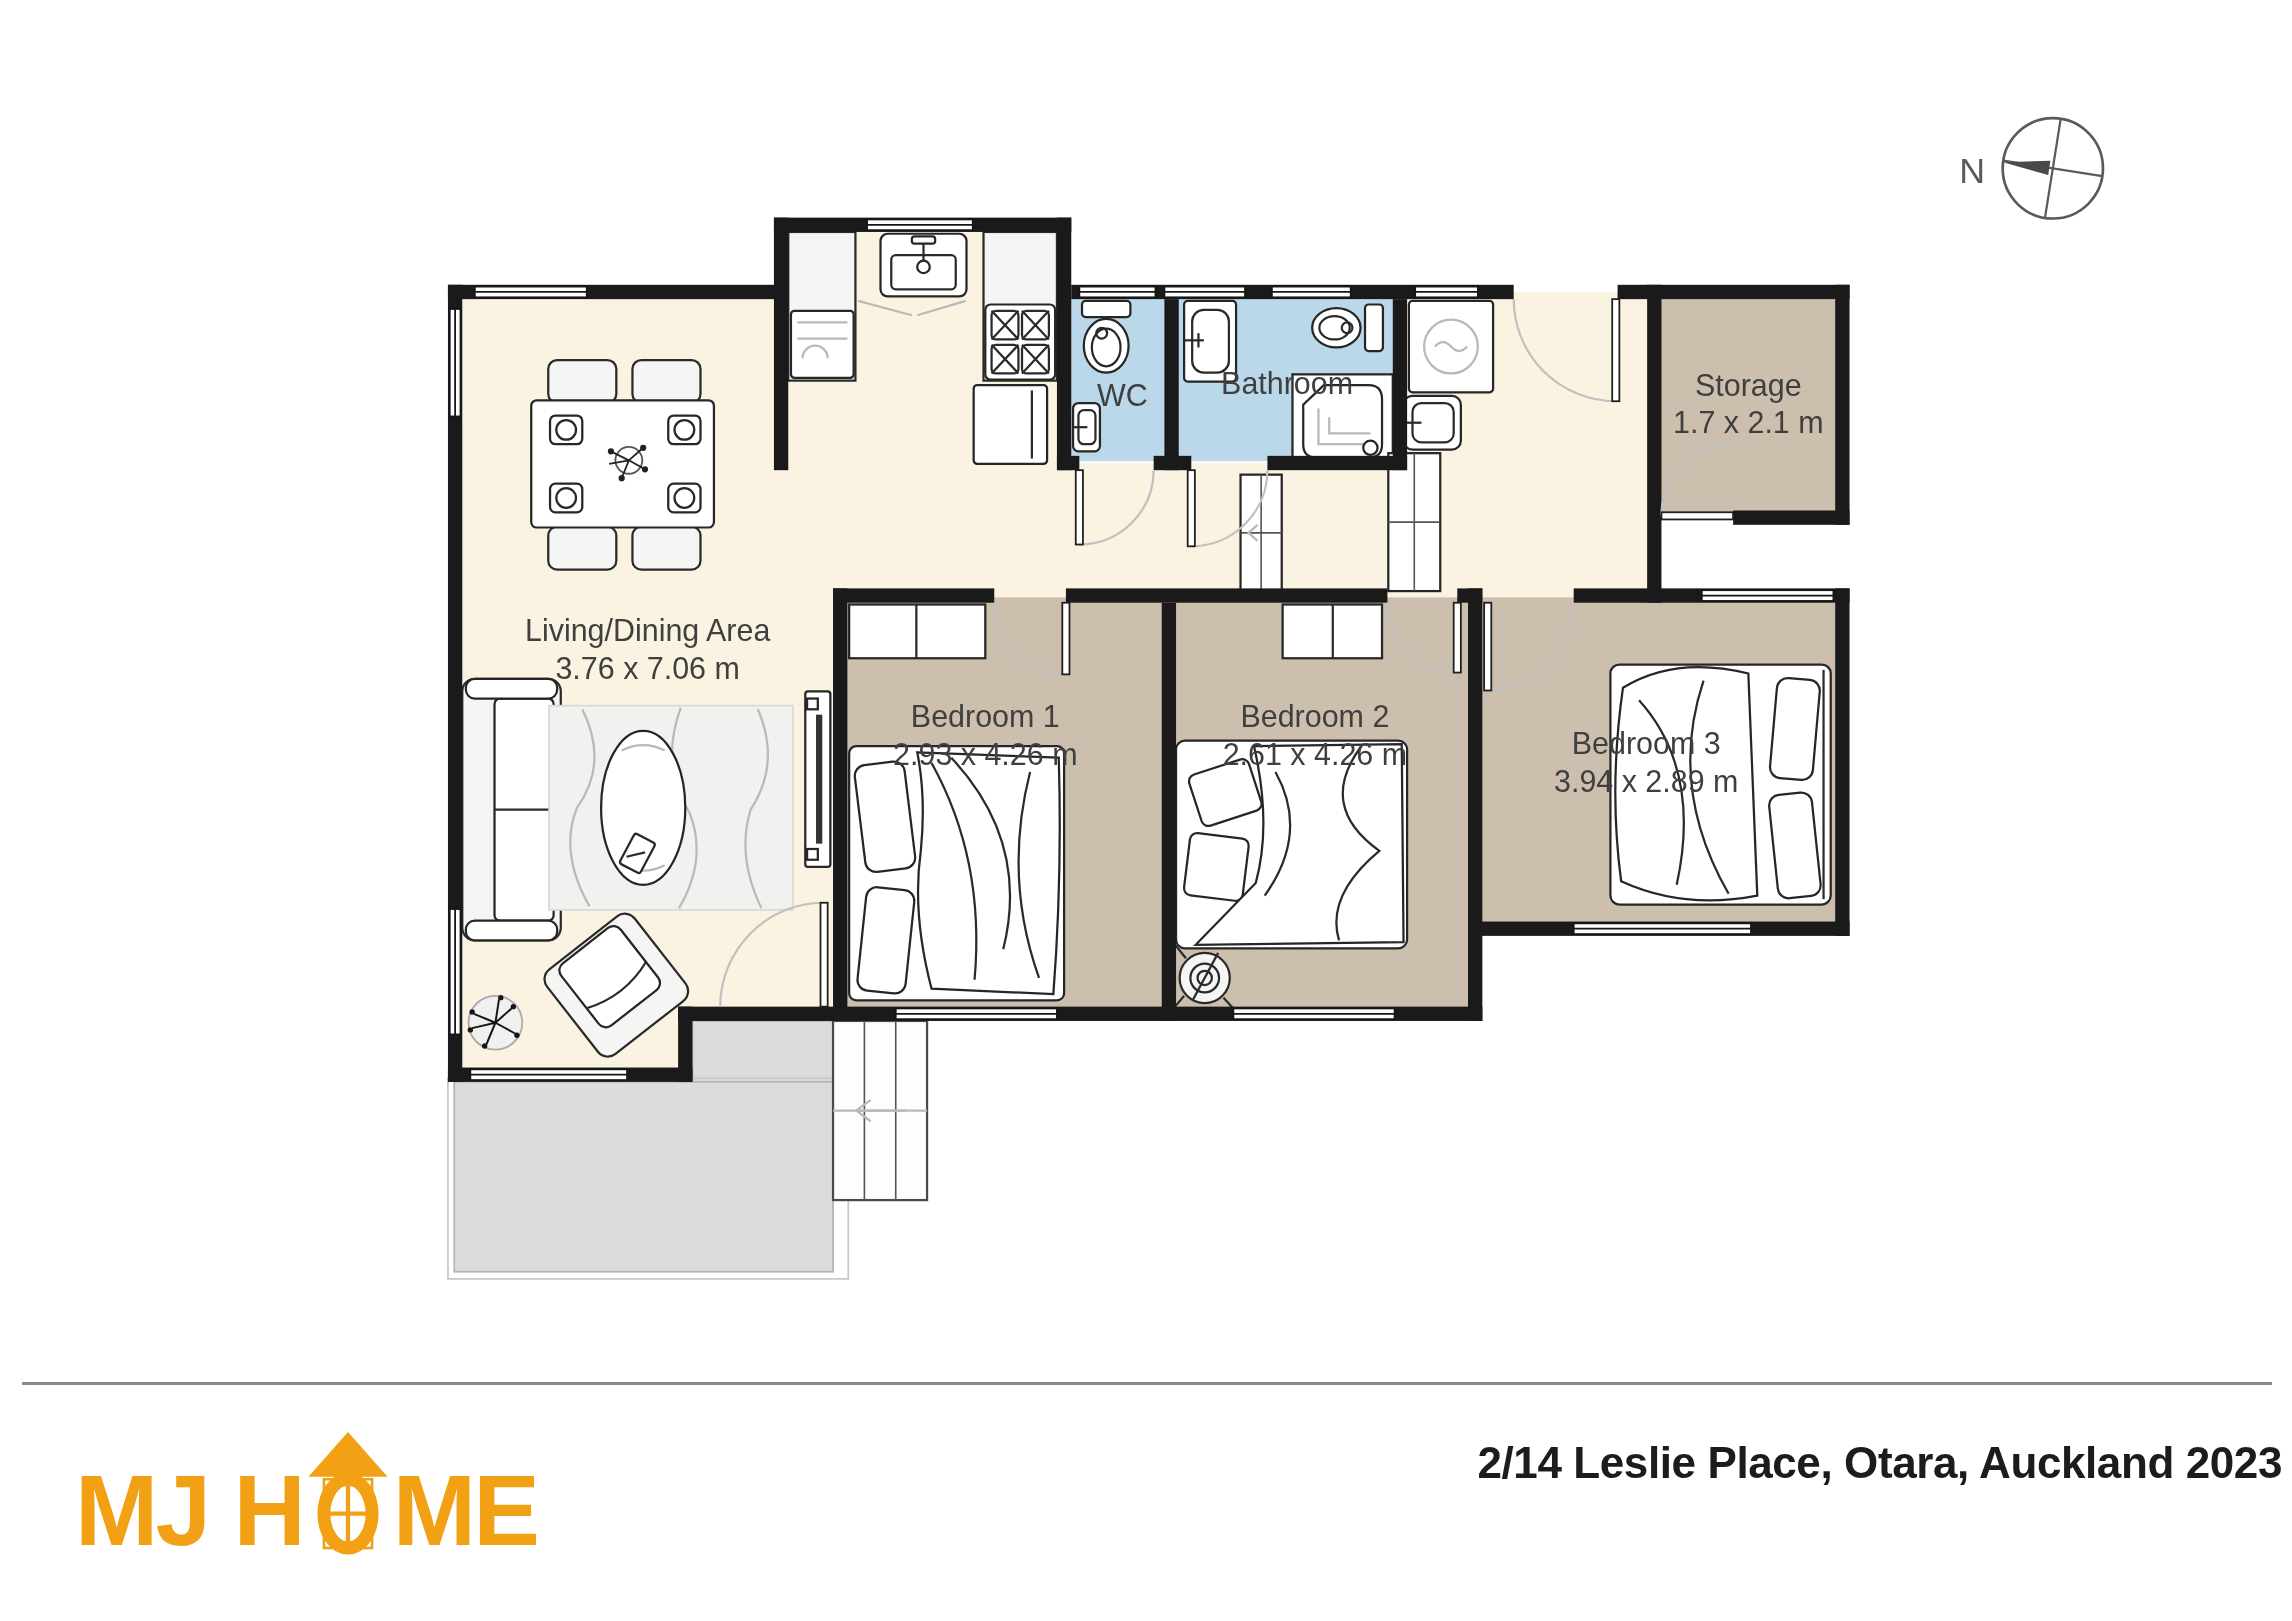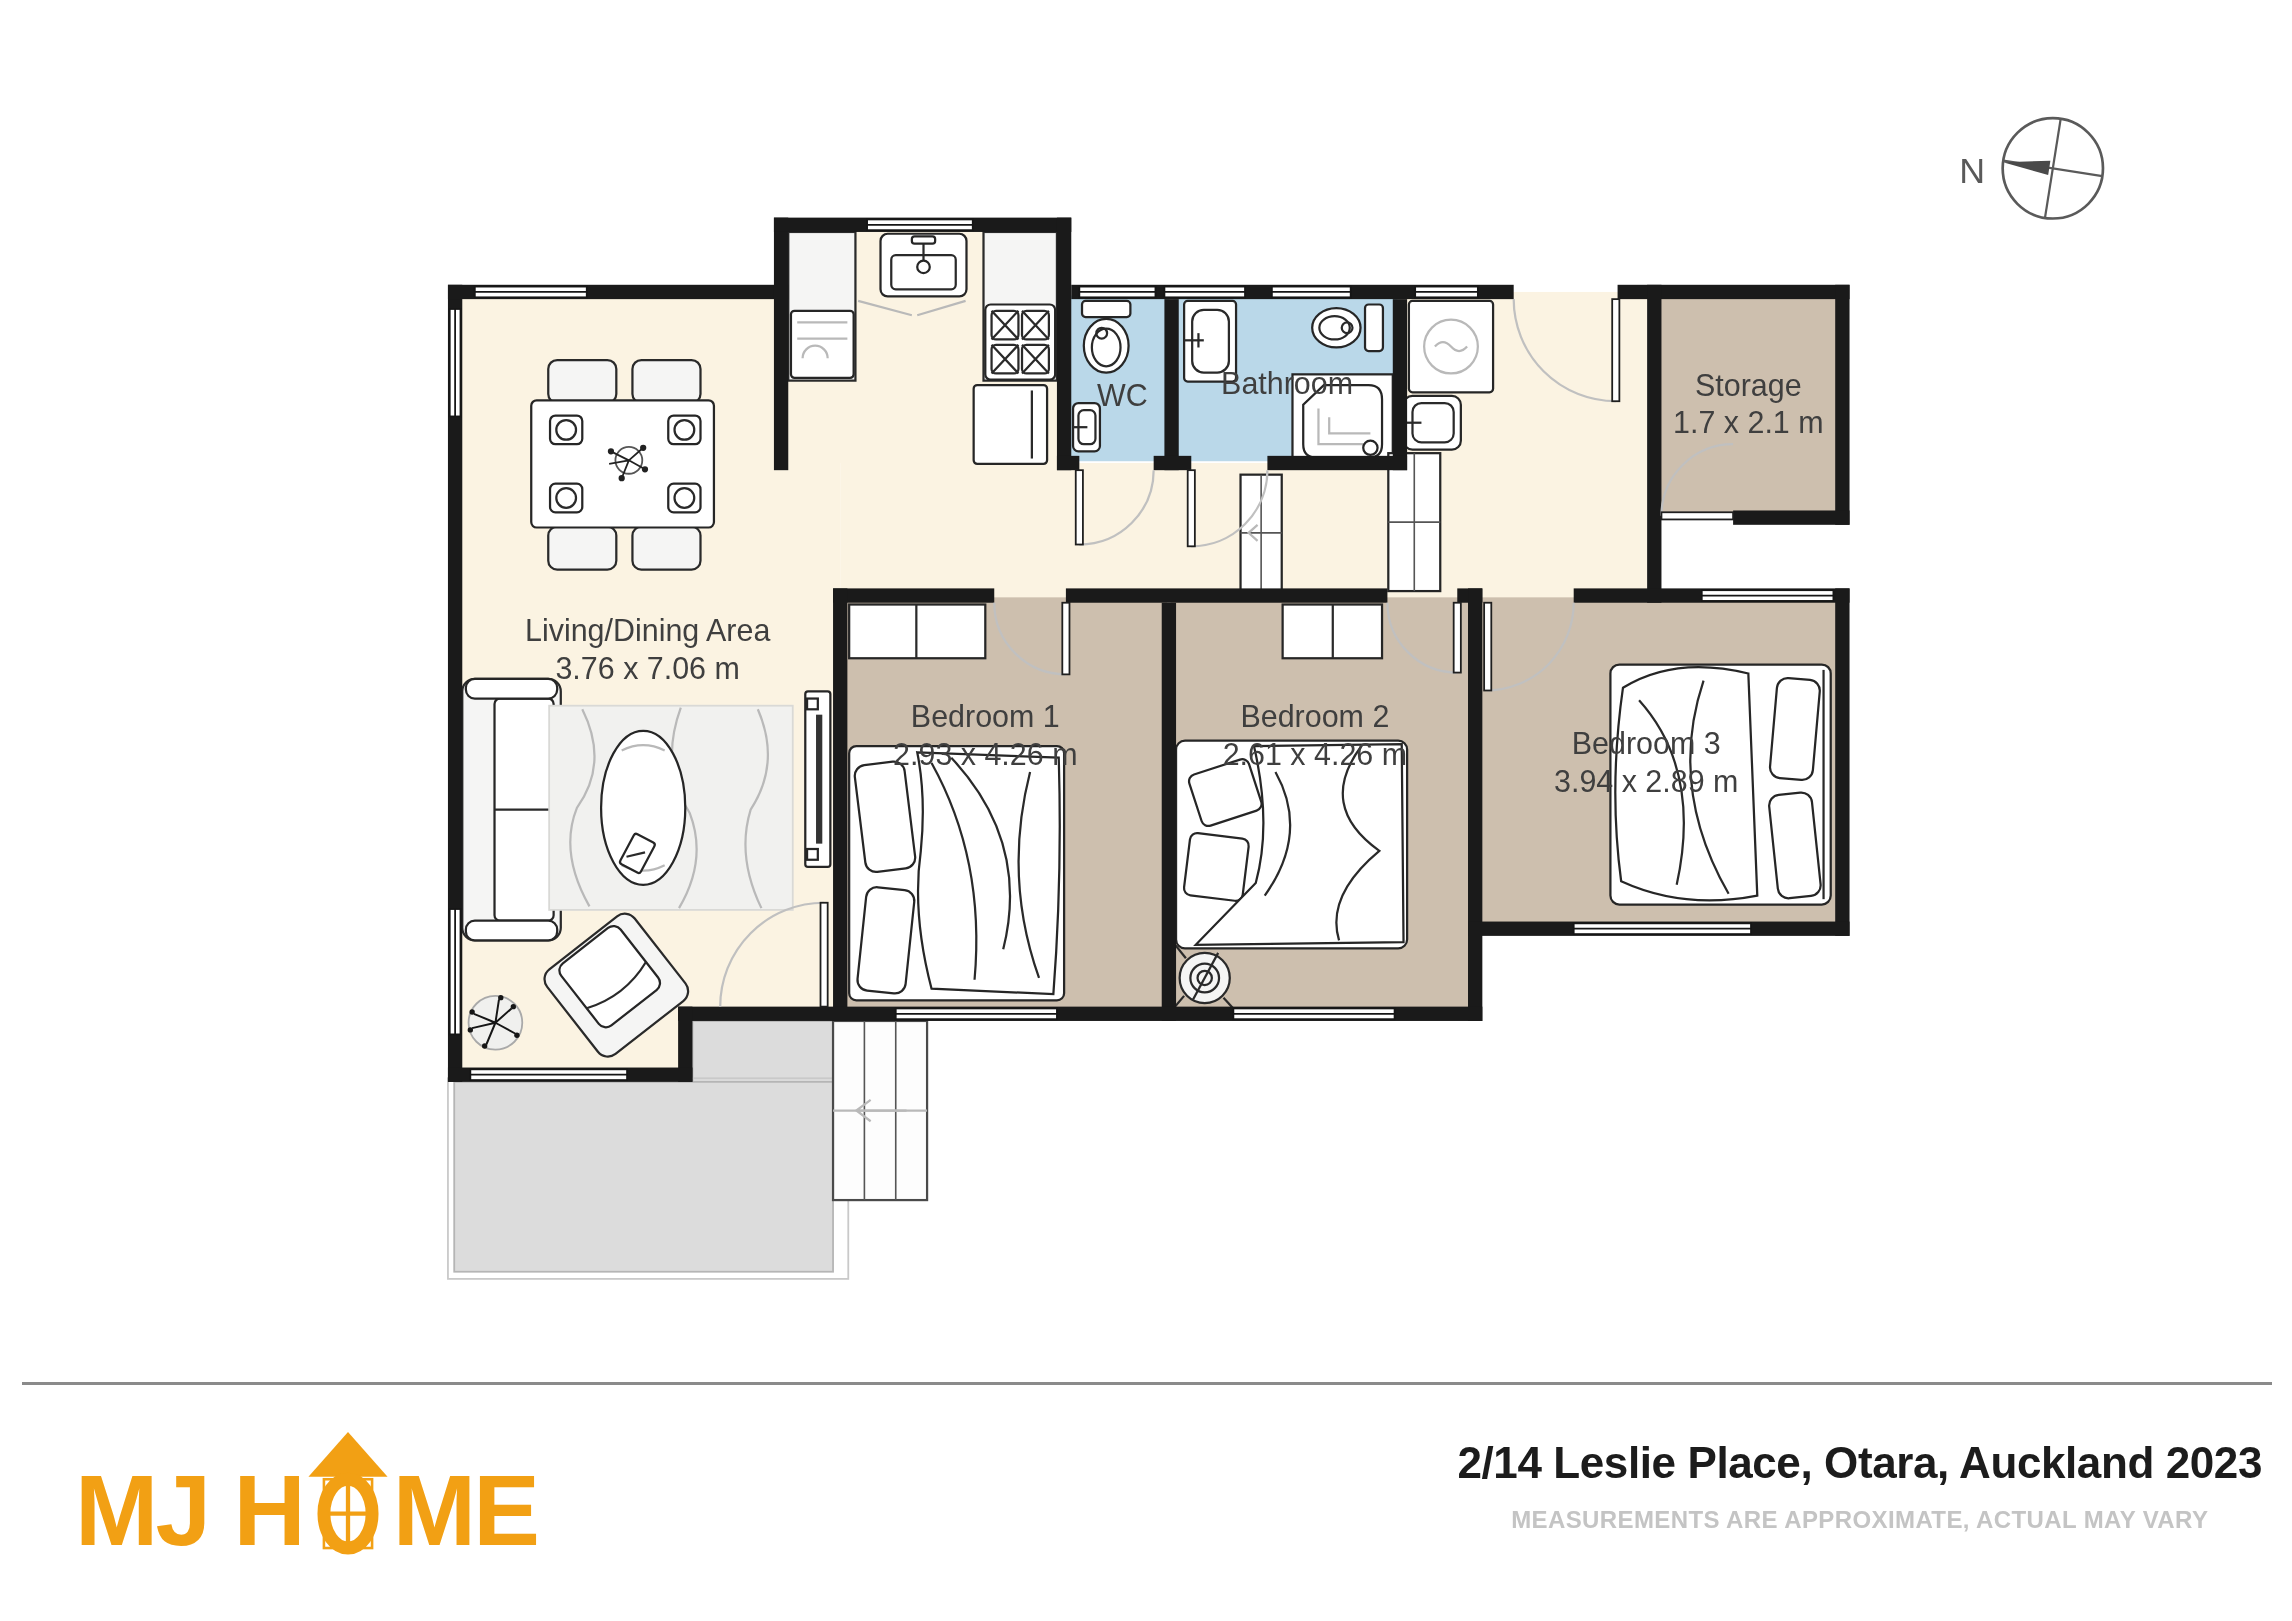--- a/index.html
+++ b/index.html
@@ -31,21 +31,21 @@
   .compass-n{font-family:"Liberation Sans","DejaVu Sans",sans-serif;font-size:40px;
       fill:var(--c-compass,#5A5A5A);text-anchor:middle;}
 
   
   .divider{position:absolute;left:21.5px;right:21.5px;top:1382px;height:2.7px;
            background:var(--c-divider,#8A8A8A);}
   .logo{position:absolute;left:75px;top:1426px;display:flex;align-items:flex-end;}
   .logo-text{font-size:100px;font-weight:bold;line-height:1;letter-spacing:-2.7px;
              color:var(--c-accent,#F2A014);margin-top:32px;}
   .logo-o{width:86px;height:134px;margin:0 1.8px;display:block;}
-  .addr-block{position:absolute;right:31px;top:1438px;text-align:center;}
+  .addr-block{position:absolute;right:11px;top:1438px;text-align:right;}
   .addr{font-size:44px;font-weight:bold;letter-spacing:-0.4px;
         color:var(--c-address-text,#1C1C1C);margin:0;}
   .disclaimer{font-size:24px;font-weight:bold;letter-spacing:0.4px;
         color:var(--c-disclaimer-text,#C4C4C4);margin:18px 0 0 0;}
 </style>
 </head>
 <body>
 
 <div class="canvas">
 
@@ -464,17 +464,16 @@
       <rect x="22" y="59" width="56" height="80" fill="#fff" stroke="var(--c-accent,#F2A014)" stroke-width="3"></rect>
       <ellipse cx="50" cy="99" rx="28" ry="40" fill="none" stroke="var(--c-accent,#F2A014)" stroke-width="15"></ellipse>
       <line x1="50" y1="63" x2="50" y2="135" stroke="var(--c-accent,#F2A014)" stroke-width="5"></line>
       <line x1="27" y1="99" x2="73" y2="99" stroke="var(--c-accent,#F2A014)" stroke-width="5"></line>
     </svg>
     <span class="logo-text">ME</span>
   </div>
 
   <div class="addr-block">
     <p class="addr">2/14 Leslie Place, Otara, Auckland 2023</p>
-    <p class="disclaimer">MEASUREMENTS ARE APPROXIMATE, ACTUAL MAY VARY</p>
   </div>
 
 </div>
 
 
 </body></html>

